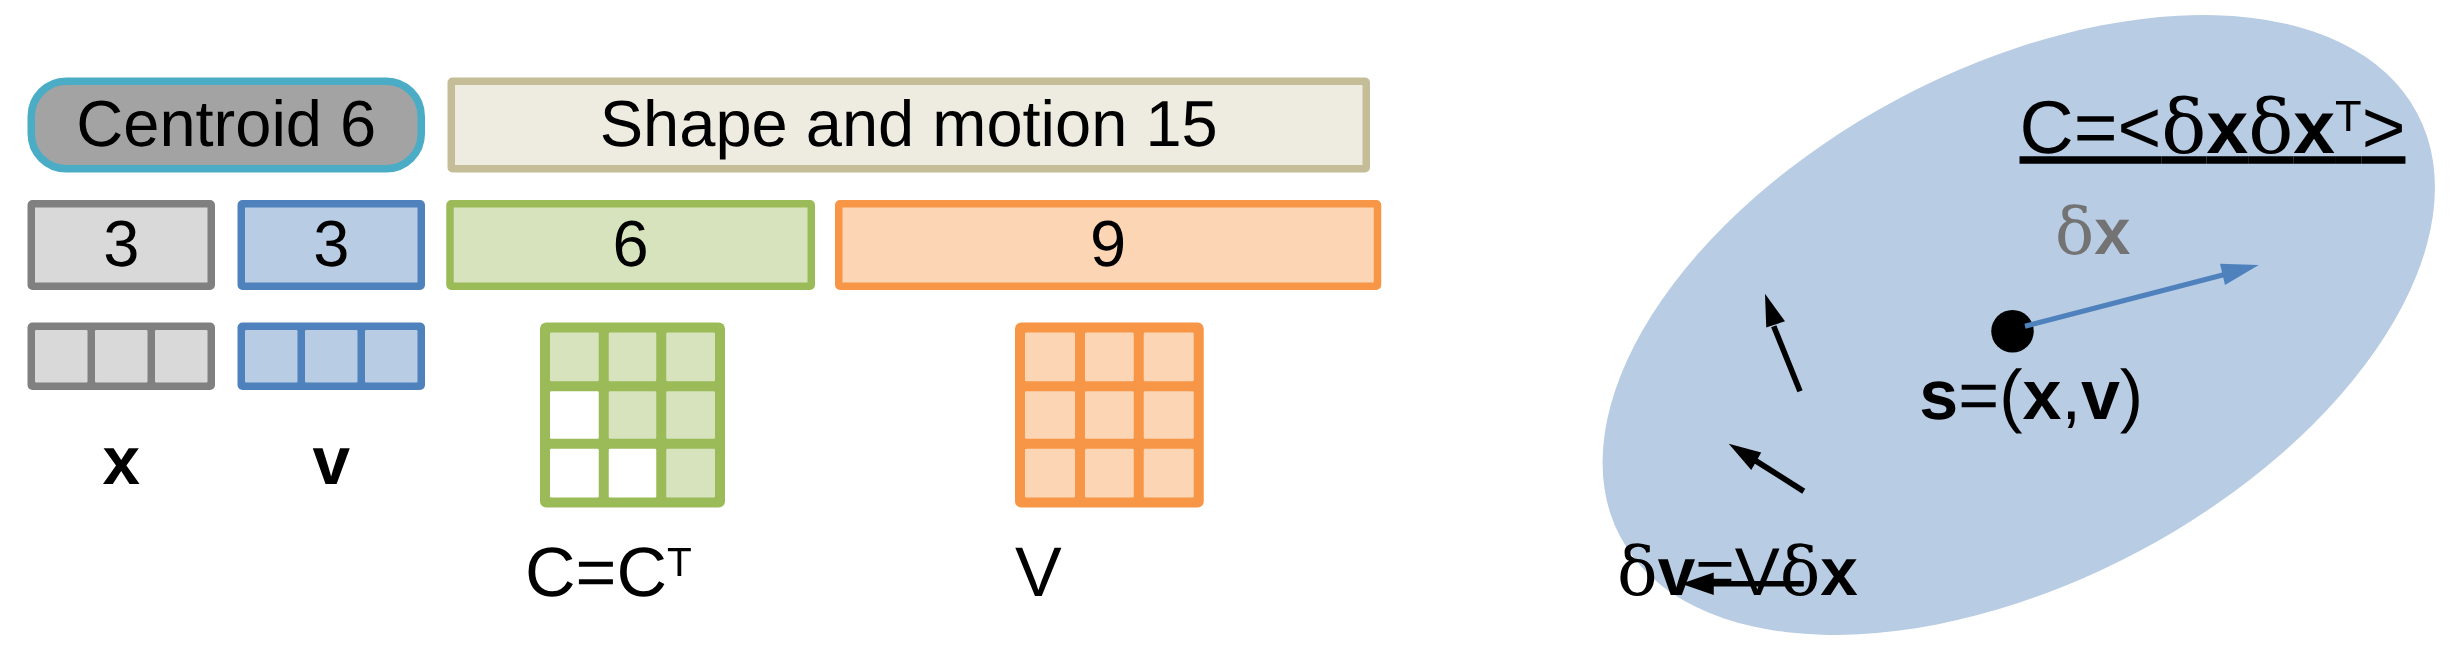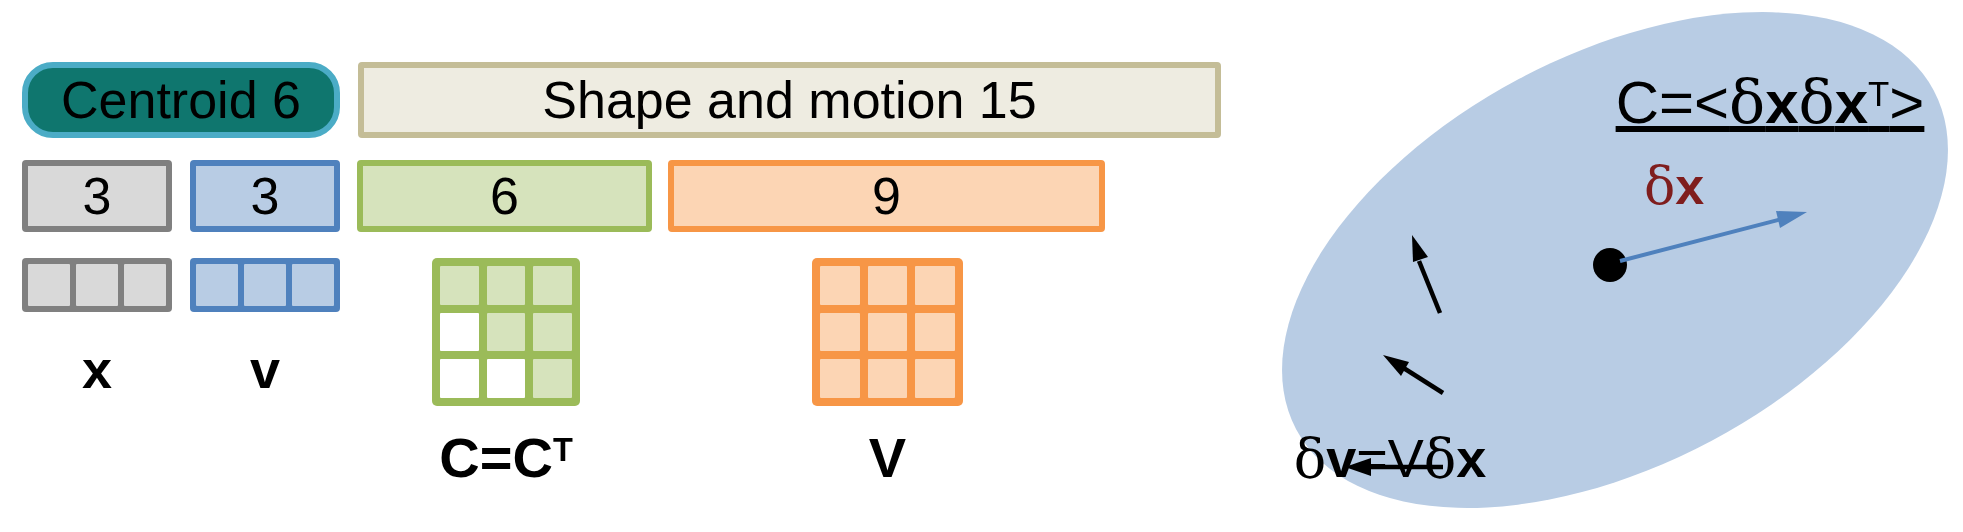--- a/index.html
+++ b/index.html
@@ -2,22 +2,22 @@
 <html><head>
 <meta charset="utf-8">
 <style>
   html,body{margin:0;padding:0;background:#ffffff;}
   .canvas{position:relative;width:1963px;height:532px;background:#ffffff;overflow:hidden;
           font-family:"Liberation Sans", sans-serif;color:#000;}
 
   
   .hbox{position:absolute;box-sizing:border-box;border:6px solid #000;border-radius:4px;
         display:flex;align-items:center;justify-content:center;font-size:52px;line-height:1;}
-  .box-centroid{left:22px;top:62px;width:318px;height:76px;border-color:#4bacc6;background:#0f766e;border-radius:31px;}
-  .box-shape{left:358px;top:62px;width:863px;height:76px;border-color:#c4bd97;background:#eeece1;}
+  .box-centroid{left:22px;top:62px;width:318px;height:76px;border-color:#4bacc6;background:#a3a3a3;border-radius:31px;}
+  .box-shape{left:358px;top:62px;width:738px;height:76px;border-color:#c4bd97;background:#eeece1;}
   .box-x3{left:22px;top:160px;width:150px;height:72px;border-color:#808080;background:#d9d9d9;}
   .box-v3{left:190px;top:160px;width:150px;height:72px;border-color:#4f81bd;background:#b8cce4;}
   .box-c6{left:357px;top:160px;width:295px;height:72px;border-color:#9bbb59;background:#d6e3bc;}
   .box-v9{left:668px;top:160px;width:437px;height:72px;border-color:#f79646;background:#fcd5b4;}
 
   
   .strip{position:absolute;box-sizing:border-box;display:grid;grid-template-columns:repeat(3,1fr);
          padding:6px;gap:6px;border-radius:4px;}
   .strip-x{left:22px;top:258px;width:150px;height:54px;background:#808080;}
   .strip-x .cell.filled{background:#d9d9d9;}
@@ -31,31 +31,31 @@
   .grid-c .cell.filled{background:#d6e3bc;}
   .grid-v{left:812px;top:258px;width:151px;height:148px;background:#f79646;}
   .grid-v .cell.filled{background:#fcd5b4;}
   .cell.empty{background:#ffffff;}
   .cell{border-radius:1px;}
 
   
   .veclabel{position:absolute;font-size:54px;font-weight:bold;text-align:center;line-height:1;}
   .lab-x{left:22px;top:342px;width:150px;}
   .lab-v{left:190px;top:342px;width:150px;}
-  .matlabel{position:absolute;font-size:56px;text-align:center;line-height:1;font-weight:bold;}
+  .matlabel{position:absolute;font-size:56px;line-height:1;}
   .lab-c{left:420px;top:430px;width:172px;}
   .lab-vm{left:812px;top:430px;width:151px;}
 
   
   .ellipse{position:absolute;left:1254px;top:55px;width:722px;height:410px;border-radius:50%;
            background:#b8cce4;transform:rotate(-28deg);}
   .cov-title{position:absolute;left:1590px;top:72px;width:360px;text-align:center;
              font-size:60px;line-height:1;white-space:nowrap;text-decoration:underline;}
   .deltax-label{position:absolute;left:1644px;top:160px;font-size:52px;line-height:1;
-                color:#7f1d1d;white-space:nowrap;}
+                color:#737373;white-space:nowrap;}
   .state-label{position:absolute;left:1470px;top:288px;width:310px;text-align:center;
                font-size:56px;line-height:1;white-space:nowrap;}
   .flow-label{position:absolute;left:1240px;top:398px;width:300px;text-align:center;
               font-size:54px;line-height:1;white-space:nowrap;margin-top:33px;}
   .dot{position:absolute;left:1593px;top:248px;width:34px;height:34px;border-radius:50%;background:#000;}
 
   
   .t-bold{font-weight:bold;}
   .t-delta{font-family:"DejaVu Serif", serif;}
   .t-sup{font-size:0.58em;position:relative;top:-0.5em;}
@@ -134,20 +134,23 @@
   <div class="cov-title">
     <span>C=&lt;</span><span class="t-delta">δ</span><span class="t-bold">x</span><span class="t-delta">δ</span><span class="t-bold">x</span><span class="t-sup">T</span><span>&gt;</span>
   </div>
 
   <div class="deltax-label">
     <span class="t-delta">δ</span><span class="t-bold">x</span>
   </div>
 
   <div class="dot"></div>
 
+  <div class="state-label">
+    <span class="t-bold">s</span><span>=(</span><span class="t-bold">x</span><span>,</span><span class="t-bold">v</span><span>)</span>
+  </div>
 
   <div class="flow-label">
     <span class="t-delta">δ</span><span class="t-bold">v</span><span>=V</span><span class="t-delta">δ</span><span class="t-bold">x</span>
   </div>
 
   <svg class="overlay" width="1963" height="532" viewBox="0 0 1963 532">
 
     <g>
       <line x1="1620" y1="261" x2="1782" y2="219" stroke="#4f81bd" stroke-width="4"></line>
       <polygon points="1807,212 1780,228 1776,211" fill="#4f81bd"></polygon>

